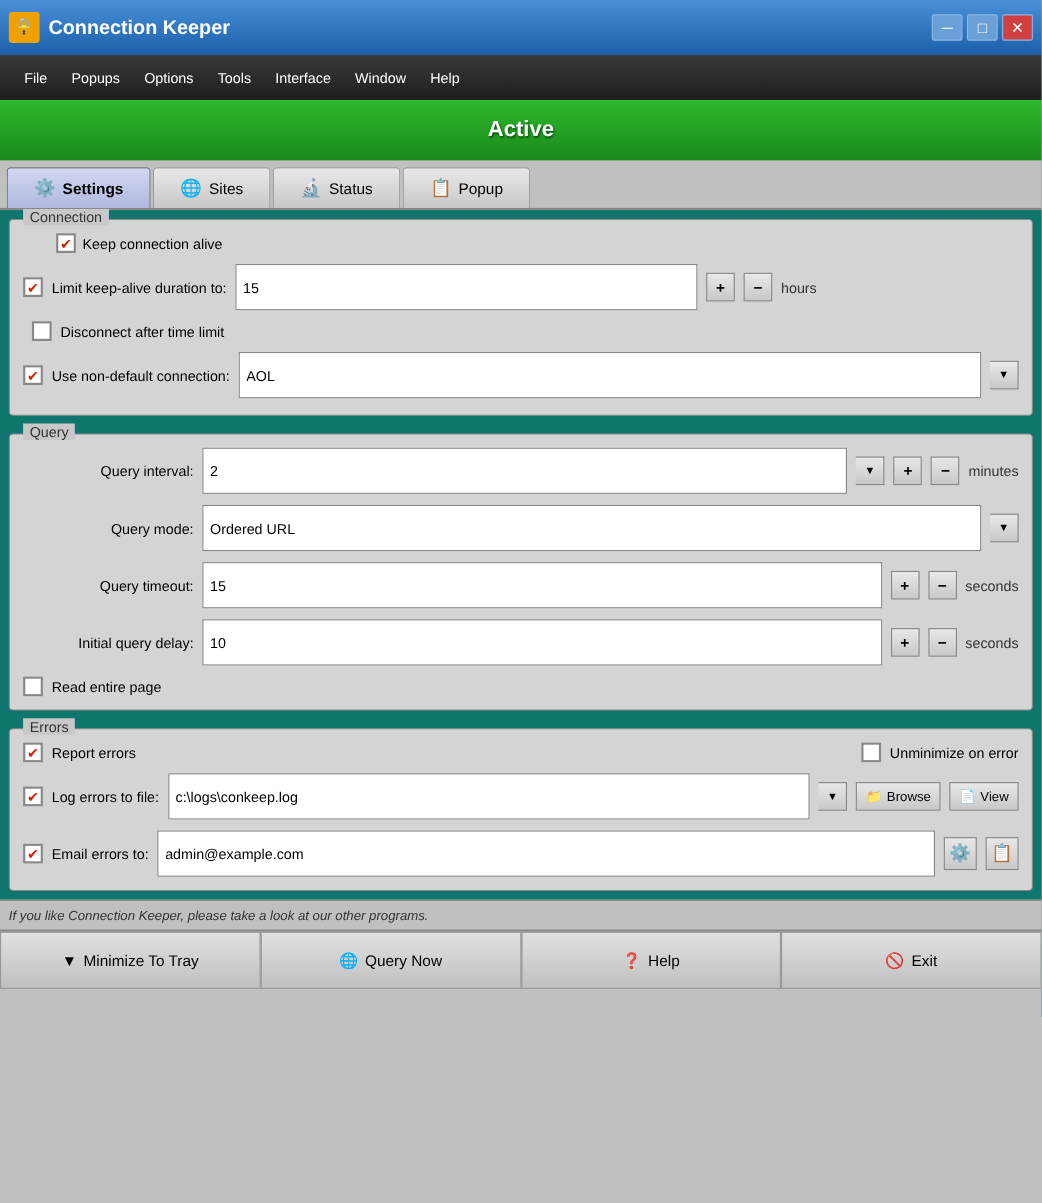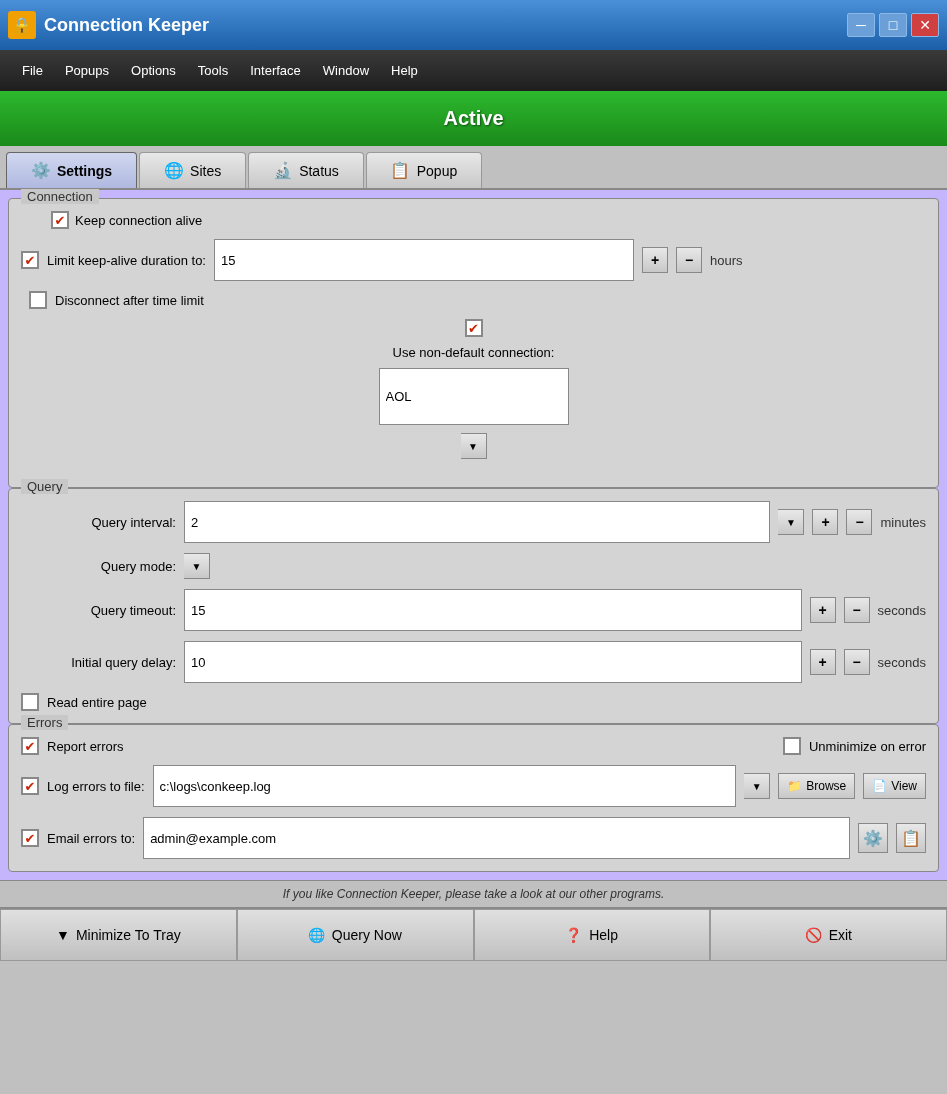--- a/index.html
+++ b/index.html
@@ -114,25 +114,25 @@
     }
     .tab.active {
       background: linear-gradient(to bottom, #d0d8f0, #b0b8e0);
       border-color: #666;
       font-weight: bold;
     }
     .tab-icon { font-size: 16px; }
 
     
     .main-content {
-      background: #c4b5fd;
+      background: #0f766e;
       padding: 8px;
       display: flex;
       flex-direction: column;
-      gap: 0;
+      gap: 16px;
       justify-content: space-between;
     }
 
     
     .group-box {
       background: #d4d4d4;
       border: 1px solid #888;
       border-radius: 4px;
       padding: 12px 12px 12px 12px;
       position: relative;
@@ -210,21 +210,21 @@
       font-size: 10px;
     }
 
     
     .conn-row {
       display: flex;
       align-items: center;
       gap: 8px;
       margin-bottom: 10px;
     }
-    .conn-row:last-child { margin-bottom: 16px; flex-direction: column; }
+    .conn-row:last-child { margin-bottom: 3px; }
 
     
     .query-row {
       display: flex;
       align-items: center;
       gap: 8px;
       margin-bottom: 10px;
     }
     .query-row:last-child { margin-bottom: 0; }
     .query-label {
@@ -234,21 +234,21 @@
       font-size: 13px;
     }
 
     
     .bottom-bar {
       background: #c0c0c0;
       border-top: 1px solid #888;
       padding: 6px 8px;
       font-size: 12px;
       font-style: italic;
-      text-align: center;
+      text-align: left;
       color: #333;
     }
 
     
     .footer-buttons {
       display: flex;
       background: #c0c0c0;
       border-top: 2px solid #888;
     }
     .footer-btn {
@@ -400,20 +400,21 @@
       <span class="query-label">Query interval:</span>
       <input class="text-input full-width-input" type="text" value="2" style="">
       <div class="dropdown-arrow">▼</div>
       <button class="spin-btn">+</button>
       <button class="spin-btn">−</button>
       <span class="label-unit">minutes</span>
     </div>
 
     <div class="query-row">
       <span class="query-label">Query mode:</span>
+      <input class="text-input full-width-input" type="text" value="Ordered URL" style="">
       <div class="dropdown-arrow">▼</div>
     </div>
 
     <div class="query-row">
       <span class="query-label">Query timeout:</span>
       <input class="text-input full-width-input" type="text" value="15" style="">
       <button class="spin-btn">+</button>
       <button class="spin-btn">−</button>
       <span class="label-unit">seconds</span>
     </div>

